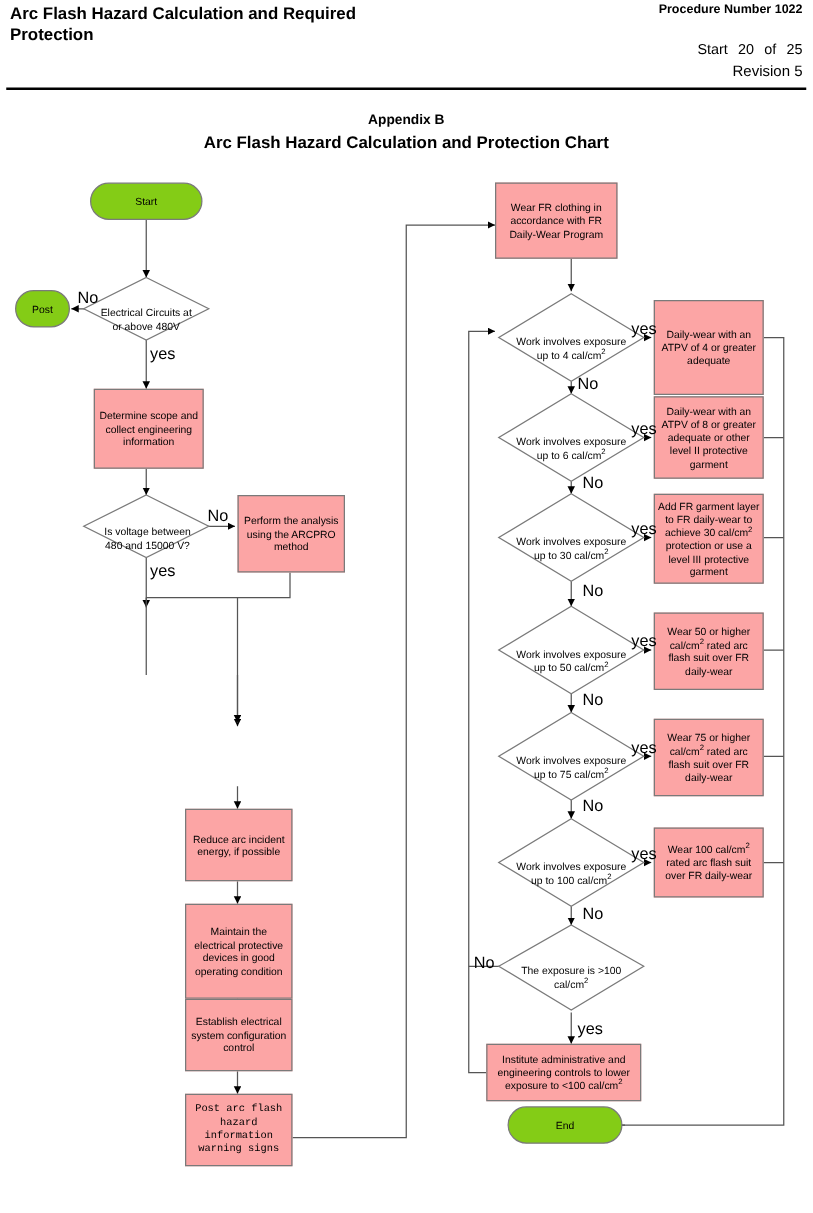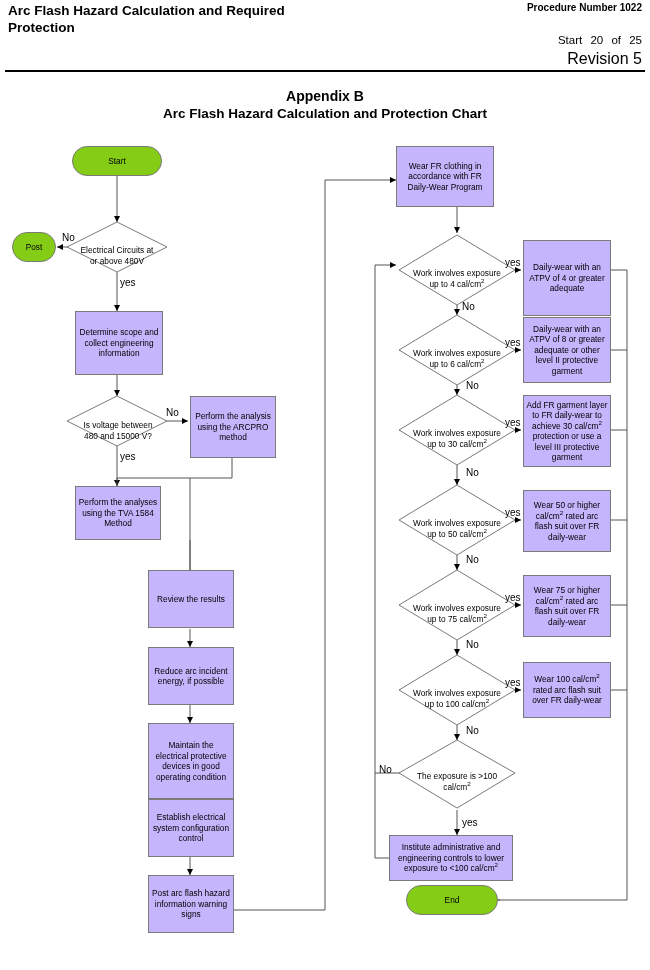--- a/index.html
+++ b/index.html
@@ -7,40 +7,40 @@
        font-family:"Liberation Sans","DejaVu Sans",sans-serif;color:#000;}
 
   
   #header{position:absolute;left:0;top:0;width:650px;height:72px;}
   #hdr-title{position:absolute;left:8px;top:2px;width:300px;
              font-size:13.5px;font-weight:bold;line-height:17px;}
   #hdr-proc{position:absolute;right:8px;top:2px;
             font-size:10px;font-weight:bold;text-align:right;}
   #hdr-page{position:absolute;right:8px;top:34px;font-size:11.5px;text-align:right;}
   #hdr-page span{margin-left:5px;}
-  #hdr-rev{position:absolute;right:8px;top:50px;font-size:16px;text-align:right;}
+  #hdr-rev{position:absolute;right:8px;top:50px;font-size:12px;text-align:right;}
   #hdr-rule{position:absolute;left:5px;top:70px;width:640px;height:2px;background:#000;}
 
   
   #appendix{position:absolute;left:0;top:88px;width:650px;text-align:center;}
-  #appendix .l1{font-size:14px;font-weight:bold;line-height:17px;}
+  #appendix .l1{font-size:11px;font-weight:bold;line-height:17px;}
   #appendix .l2{font-size:13.5px;font-weight:bold;line-height:18px;}
 
   
   #chart{position:absolute;left:0;top:0;width:650px;height:970px;}
   #chart svg{position:absolute;left:0;top:0;}
 
   .node{position:absolute;box-sizing:border-box;display:flex;
         align-items:center;justify-content:center;text-align:center;
         font-size:8.3px;line-height:10.5px;color:#000;padding:2px;}
-  .proc{border:1px solid #7a7a7a;background:#c4b5fd;}
+  .proc{border:1px solid #7a7a7a;background:#fca5a5;}
   .term{border:1px solid #7a7a7a;background:#84cc16;border-radius:22px;}
   .dec{background:transparent;border:none;}
   .dec .dectxt{position:relative;z-index:2;margin-top:17px;}
-  .edge-label{position:absolute;font-size:10px;line-height:9px;color:#000;}
+  .edge-label{position:absolute;font-size:13px;line-height:9px;color:#000;}
   sup{font-size:6.2px;vertical-align:super;line-height:0;}
 </style>
 </head>
 <body>
 
 <div id="header">
   <div id="hdr-title">Arc Flash Hazard Calculation and Required Protection</div>
   <div id="hdr-proc">Procedure Number 1022</div>
   <div id="hdr-page">
     <span>Start</span>
@@ -135,26 +135,24 @@
 <div class="node term" style="left:72px;top:146px;width:90px;height:30px;">Start</div>
 <div class="node term" style="left:12px;top:232px;width:44px;height:30px;">Post</div>
 <div class="node dec" style="left:77px;top:227px;width:80px;height:40px;">
   <span class="dectxt">Electrical Circuits at or above 480V</span>
     </div>
 <div class="node proc" style="left:75px;top:311px;width:88px;height:64px;">Determine scope and collect engineering information</div>
 <div class="node dec" style="left:75px;top:401px;width:86px;height:42px;">
   <span class="dectxt">Is voltage between 480 and 15000 V?</span>
     </div>
 <div class="node proc" style="left:190px;top:396px;width:86px;height:62px;">Perform the analysis using the ARCPRO method</div>
-<div class="node proc" style="left:75px;top:486px;width:86px;height:54px;">Perform the analyses using the TVA 1584 Method</div>
-<div class="node proc" style="left:148px;top:570px;width:86px;height:58px;">Review the results</div>
 <div class="node proc" style="left:148px;top:647px;width:86px;height:58px;">Reduce arc incident energy, if possible</div>
 <div class="node proc" style="left:148px;top:723px;width:86px;height:76px;">Maintain the electrical protective devices in good operating condition</div>
 <div class="node proc" style="left:148px;top:799px;width:86px;height:58px;">Establish electrical system configuration control</div>
-<div class="node proc" style="left:148px;top:875px;width:86px;height:58px;">Post arc flash hazard information warning signs</div>
+<div class="node proc" style="left:148px;top:875px;width:86px;height:58px;font-family:Liberation Mono, monospace;">Post arc flash hazard information warning signs</div>
 
 <div class="node proc" style="left:396px;top:146px;width:98px;height:61px;">Wear FR clothing in accordance with FR Daily-Wear Program</div>
 
 <div class="node dec" style="left:410px;top:249px;width:94px;height:42px;">
   <span class="dectxt"><span>Work involves exposure up to 4 cal/cm</span><sup>2</sup></span>
     </div>
 <div class="node dec" style="left:410px;top:329px;width:94px;height:42px;">
   <span class="dectxt"><span>Work involves exposure up to 6 cal/cm</span><sup>2</sup></span>
     </div>
 <div class="node dec" style="left:410px;top:409px;width:94px;height:42px;">

